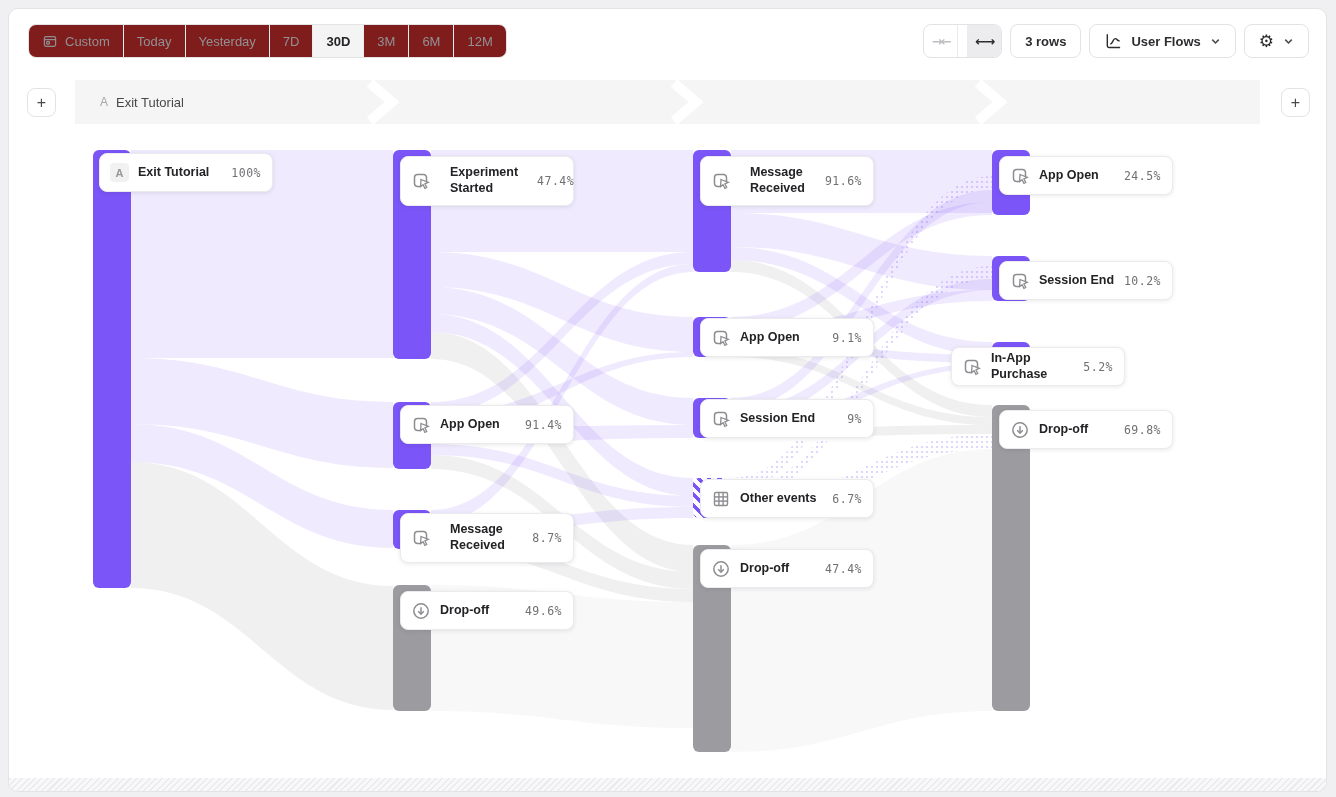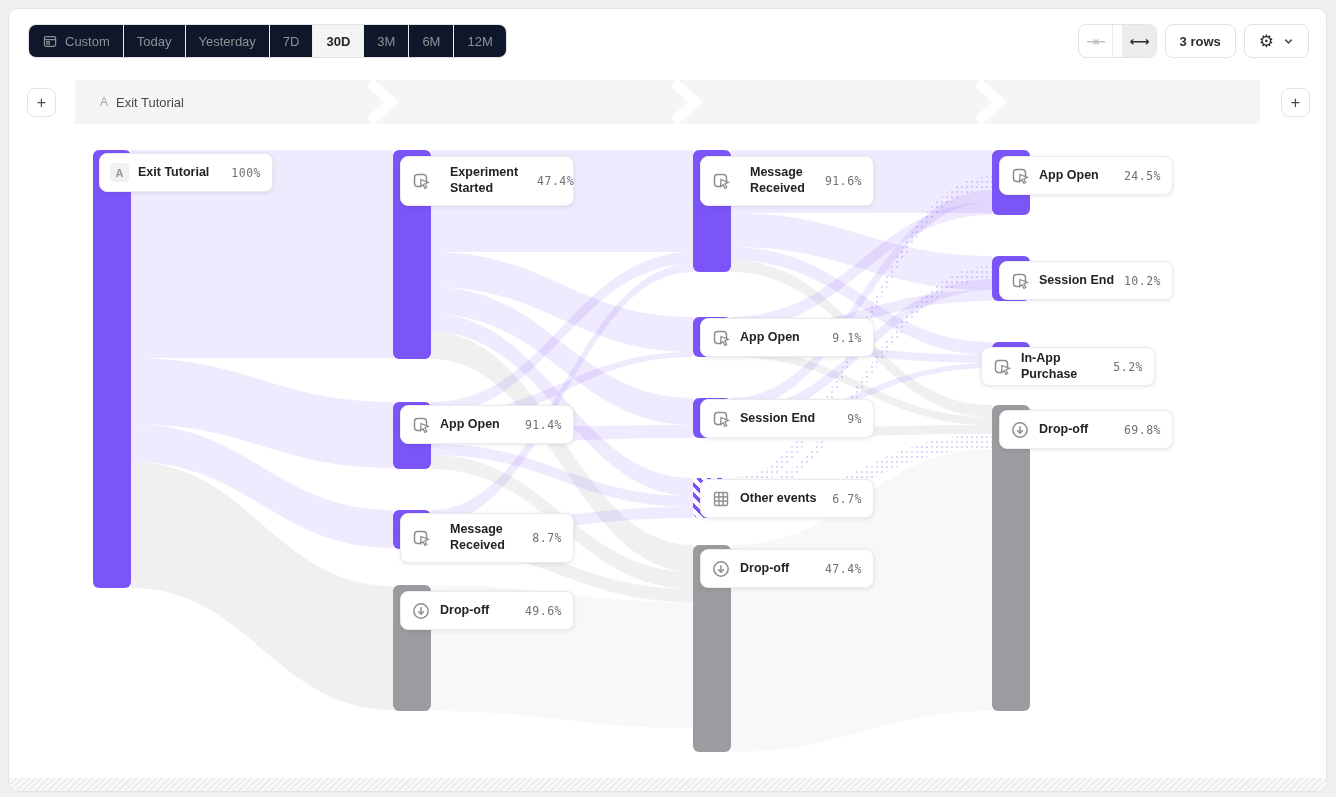--- a/index.html
+++ b/index.html
@@ -3,21 +3,21 @@
 <meta charset="utf-8">
 <style>
   * { margin:0; padding:0; box-sizing:border-box; }
   html,body { width:1336px; height:797px; }
   body { position:relative; background:#f0f0f2; font-family:"Liberation Sans", sans-serif; overflow:hidden; }
   .frame { position:absolute; left:8px; top:8px; width:1319px; height:784px; background:#fff; border:1px solid #e4e4e7; border-radius:10px; }
 
   
   .toolbar { position:absolute; left:28px; top:24px; right:27px; height:34px; display:flex; align-items:center; justify-content:space-between; z-index:5; }
   .seg { display:flex; height:34px; background:#fff; border:1px solid #e3e3e6; border-radius:8px; overflow:hidden; }
-  .seg .segbtn { display:flex; align-items:center; gap:7px; padding:0 13px; background:#0f172a; border:none; border-right:1px solid #ececef; font-family:"Liberation Sans", sans-serif; font-size:13px; color:#919194; cursor:pointer; white-space:nowrap; }
+  .seg .segbtn { display:flex; align-items:center; gap:7px; padding:0 13px; background:#7f1d1d; border:none; border-right:1px solid #ececef; font-family:"Liberation Sans", sans-serif; font-size:13px; color:#919194; cursor:pointer; white-space:nowrap; }
   .seg .segbtn:last-child { border-right:none; }
   .seg .segbtn.active { background:#f4f4f5; color:#242427; font-weight:700; }
   .rgroup { display:flex; align-items:center; gap:8px; }
   .pill { display:flex; align-items:center; gap:9px; height:34px; padding:0 14px; background:#fff; border:1px solid #e3e3e6; border-radius:8px; font-family:"Liberation Sans", sans-serif; font-size:13px; font-weight:700; color:#2d2d30; cursor:pointer; white-space:nowrap; }
   .arrowseg { display:flex; height:34px; padding:0; overflow:hidden; }
   .arrowseg .cell { width:34px; height:32px; display:flex; align-items:center; justify-content:center; font-family:"DejaVu Sans", sans-serif; font-size:13px; letter-spacing:-2px; }
   .arrowseg .cell.dim { color:#bfbfc3; border-right:1px solid #e9e9ec; }
   .arrowseg .cell.on { background:#ececef; color:#2b2b2e; border-radius:0 7px 7px 0; }
   .gearglyph { font-family:"DejaVu Sans", sans-serif; font-size:17px; font-weight:400; line-height:1; }
   .icon { display:inline-block; }
@@ -139,20 +139,34 @@
 
     <div class="pill arrowseg">
       <span class="cell dim">→←</span>
       <span class="cell on">←→</span>
     </div>
 
     <div class="pill">
       <span>3 rows</span>
     </div>
 
+    <div class="pill">
+      <span class="icon">
+        <svg width="18" height="18" viewBox="0 0 19 19" fill="none" stroke="#2d2d30" stroke-width="1.5">
+          <path d="M3.5 2.5 V14.5 a1.8 1.8 0 0 0 1.8 1.8 H17"></path>
+          <path d="M6.5 12.8 C9.5 12.8 9 7 12 7 C14.3 7 13.6 9.8 16.5 9.2"></path>
+        </svg>
+      </span>
+      <span>User Flows</span>
+      <span class="icon">
+        <svg width="11" height="11" viewBox="0 0 12 12" fill="none" stroke="#4c4c50" stroke-width="1.7">
+          <polyline points="2.5,4 6,7.6 9.5,4"></polyline>
+        </svg>
+      </span>
+    </div>
 
     <div class="pill">
       <span class="gearglyph">⚙</span>
       <span class="icon">
         <svg width="11" height="11" viewBox="0 0 12 12" fill="none" stroke="#4c4c50" stroke-width="1.7">
           <polyline points="2.5,4 6,7.6 9.5,4"></polyline>
         </svg>
       </span>
     </div>
   </div>
@@ -308,21 +322,21 @@
 </div>
 <div class="node h1" style="left:999px; top:261px;">
   <span class="nicon icon">
       <svg width="20" height="20" viewBox="0 0 20 20">
         <use href="#i-event"></use>
       </svg>
     </span>
   <span class="nlabel">Session End</span>
   <span class="npct">10.2%</span>
 </div>
-<div class="node h1" style="left:981px; top:347px;justify-content:space-between;">
+<div class="node h1" style="left:951px; top:347px;justify-content:space-between;">
   <span class="nicon icon">
       <svg width="20" height="20" viewBox="0 0 20 20">
         <use href="#i-event"></use>
       </svg>
     </span>
   <span class="nlabel">In-App Purchase</span>
   <span class="npct">5.2%</span>
 </div>
 <div class="node h1" style="left:999px; top:410px;">
   <span class="nicon icon">

